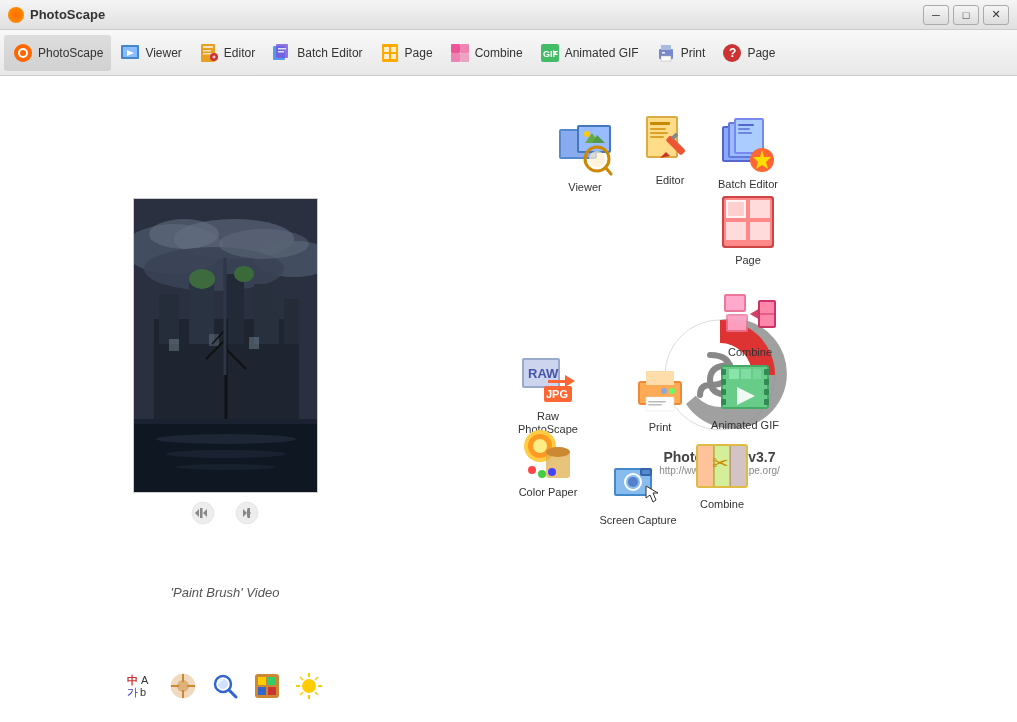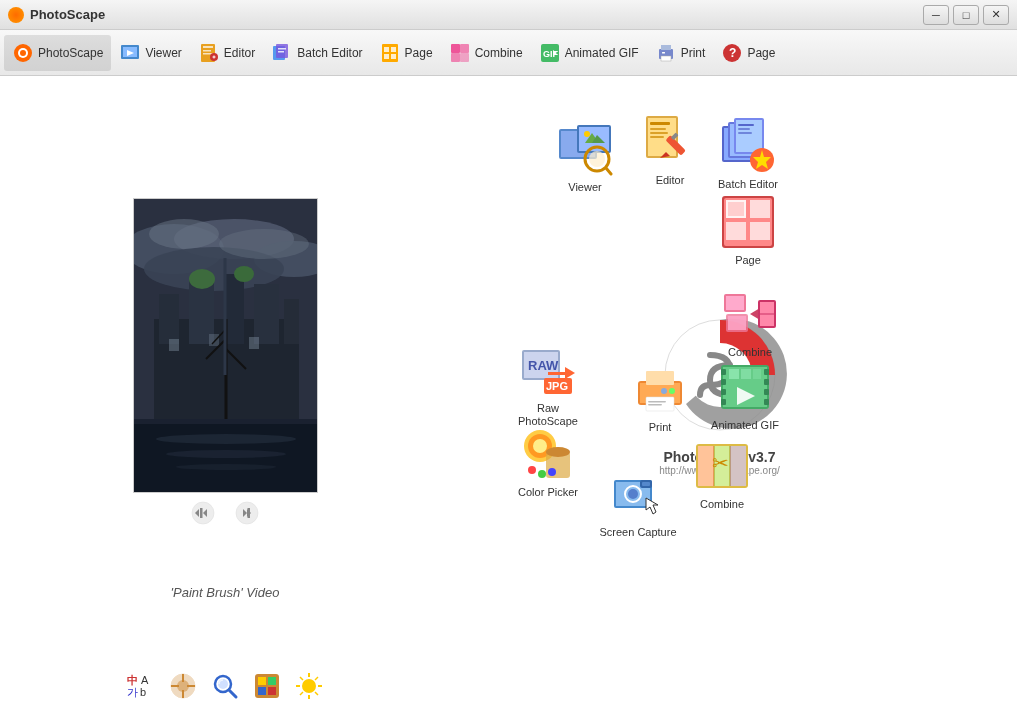--- a/index.html
+++ b/index.html
@@ -418,21 +418,21 @@
         <rect x="30" y="6" width="20" height="18" fill="white" opacity="0.7"></rect>
         <rect x="6" y="28" width="20" height="18" fill="white" opacity="0.7"></rect>
         <rect x="30" y="28" width="20" height="18" fill="white" opacity="0.7"></rect>
         <rect x="8" y="8" width="16" height="14" fill="#ffaaaa" opacity="0.5"></rect>
       </svg>
       <span class="icon-label">Page</span>
     </div>
 
 
 
-    <div class="app-icon" style="top:266px; left:58px;">
+    <div class="app-icon" style="top:274px; left:58px;">
       <svg class="icon-img" viewBox="0 0 56 56">
         <rect x="2" y="8" width="38" height="30" rx="2" fill="#99aacc"></rect>
         <rect x="4" y="10" width="34" height="26" fill="#ccd4ee"></rect>
 
         <text x="8" y="28" font-size="13" font-weight="bold" fill="#4455aa">RAW</text>
 
         <rect x="28" y="30" width="20" height="3" fill="#ff6633"></rect>
         <polygon points="45,25 55,31 45,37" fill="#ff6633"></polygon>
 
         <rect x="24" y="36" width="28" height="16" rx="2" fill="#ff6633"></rect>
@@ -448,24 +448,24 @@
         <circle cx="20" cy="20" r="12" fill="#ff9922"></circle>
         <circle cx="20" cy="20" r="7" fill="#ffee88"></circle>
 
         <rect x="26" y="26" width="24" height="26" rx="3" fill="#ddaa44" opacity="0.7"></rect>
         <ellipse cx="38" cy="26" rx="12" ry="5" fill="#cc8833"></ellipse>
 
         <circle cx="12" cy="44" r="4" fill="#ff4444"></circle>
         <circle cx="22" cy="48" r="4" fill="#44cc44"></circle>
         <circle cx="32" cy="46" r="4" fill="#4444ff"></circle>
       </svg>
-      <span class="icon-label">Color Picker</span>
-    </div>
-
-    <div class="app-icon" style="top:390px; left:148px;">
+      <span class="icon-label">Color Paper</span>
+    </div>
+
+    <div class="app-icon" style="top:378px; left:148px;">
       <svg class="icon-img" viewBox="0 0 56 56">
 
         <rect x="4" y="14" width="38" height="28" rx="2" fill="#4488cc"></rect>
         <rect x="6" y="16" width="34" height="24" fill="#88bbee"></rect>
         <circle cx="23" cy="28" r="8" fill="none" stroke="white" stroke-width="2"></circle>
         <circle cx="23" cy="28" r="5" fill="#2244aa" opacity="0.5"></circle>
 
         <polygon points="36,32 36,44 40,41 43,48 46,46 43,39 48,39" fill="white" stroke="#333" stroke-width="1"></polygon>
 
         <rect x="30" y="14" width="12" height="8" rx="2" fill="#3366aa"></rect>

